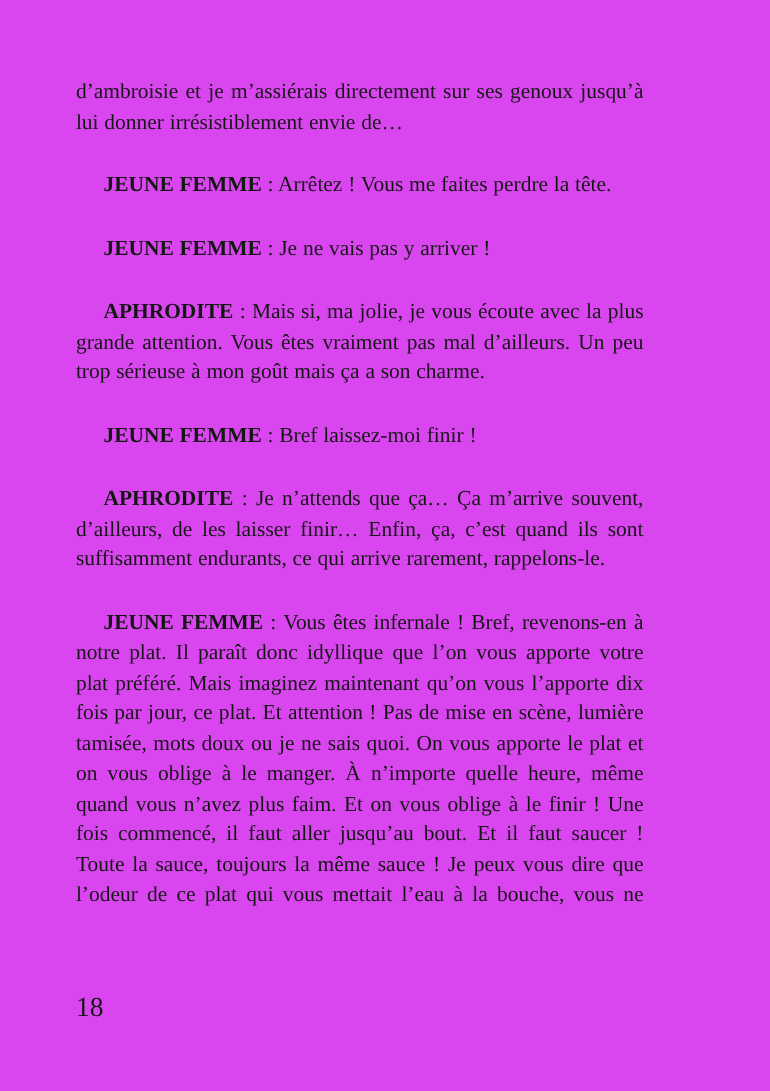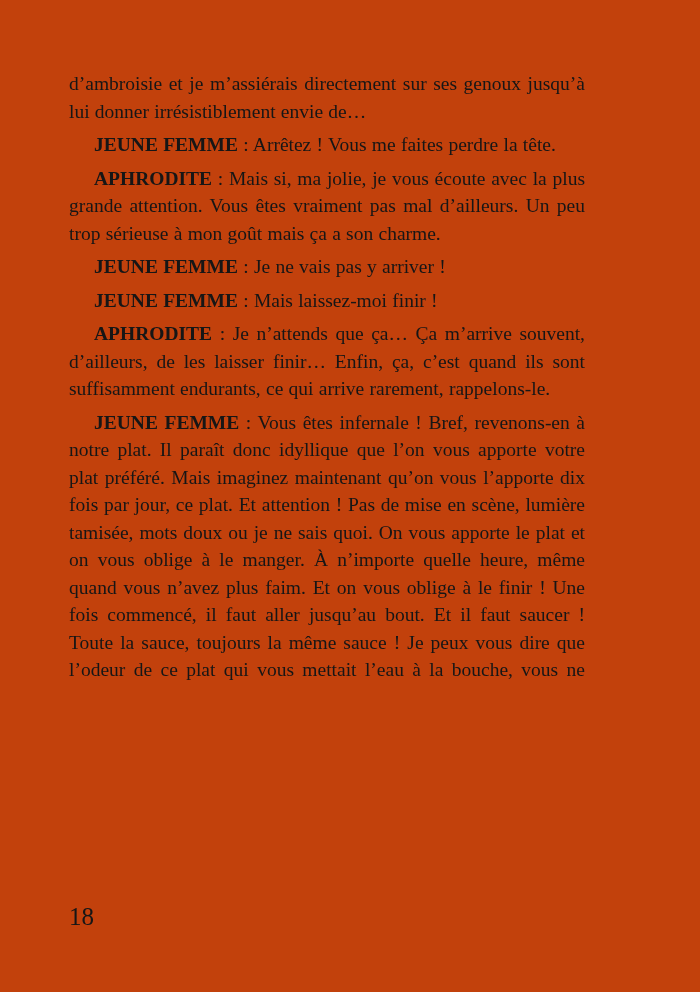--- a/index.html
+++ b/index.html
@@ -11,39 +11,39 @@
     height: 992px;
     background: #ffffff;
     font-family: "Liberation Serif", "DejaVu Serif", serif;
     color: #161616;
     overflow: hidden;
   }
   .book-page {
     position: relative;
     width: 700px;
     height: 992px;
-    background: #c2410c;
+    background: #d946ef;
   }
   .text-block {
     position: absolute;
     left: 69px;
     top: 70px;
     width: 516px;
   }
   p.para {
     margin: 0;
     font-size: 19.5px;
     line-height: 27.5px;
     text-align: justify;
     text-indent: 25px;
     hyphens: none;
     word-spacing: 0.02em;
   }
   p.para + p.para {
-    margin-top: 6px;
+    margin-top: 30px;
   }
   p.continuation {
     text-indent: 0;
   }
   p.continues {
     text-align-last: justify;
   }
   .speaker {
     font-weight: 700;
   }
@@ -60,25 +60,25 @@
 
 <div class="book-page">
 
   <div class="text-block">
 
     <p class="para continuation"><span class="speaker"></span><span>d’ambroisie et je m’assiérais directement sur ses genoux jusqu’à lui donner irrésistiblement envie de…</span></p>
 
     <p class="para"><span class="speaker">JEUNE FEMME</span><span> : Arrêtez ! Vous me faites perdre la tête.</span></p>
 
 
+    <p class="para"><span class="speaker">JEUNE FEMME</span><span> : Je ne vais pas y arriver !</span></p>
+
     <p class="para"><span class="speaker">APHRODITE</span><span> : Mais si, ma jolie, je vous écoute avec la plus grande attention. Vous êtes vraiment pas mal d’ailleurs. Un peu trop sérieuse à mon goût mais ça a son charme.</span></p>
 
-    <p class="para"><span class="speaker">JEUNE FEMME</span><span> : Je ne vais pas y arriver !</span></p>
-
-    <p class="para"><span class="speaker">JEUNE FEMME</span><span> : Mais laissez-moi finir !</span></p>
+    <p class="para"><span class="speaker">JEUNE FEMME</span><span> : Bref laissez-moi finir !</span></p>
 
     <p class="para"><span class="speaker">APHRODITE</span><span> : Je n’attends que ça… Ça m’arrive souvent, d’ailleurs, de les laisser finir… Enfin, ça, c’est quand ils sont suffisamment endurants, ce qui arrive rarement, rappelons-le.</span></p>
 
     <p class="para continues"><span class="speaker">JEUNE FEMME</span><span> : Vous êtes infernale ! Bref, revenons-en à notre plat. Il paraît donc idyllique que l’on vous apporte votre plat préféré. Mais imaginez maintenant qu’on vous l’apporte dix fois par jour, ce plat. Et attention ! Pas de mise en scène, lumière tamisée, mots doux ou je ne sais quoi. On vous apporte le plat et on vous oblige à le manger. À n’importe quelle heure, même quand vous n’avez plus faim. Et on vous oblige à le finir ! Une fois commencé, il faut aller jusqu’au bout. Et il faut saucer ! Toute la sauce, toujours la même sauce ! Je peux vous dire que l’odeur de ce plat qui vous mettait l’eau à la bouche, vous ne</span></p>
 
   </div>
 
   <div class="page-number">18</div>
 
 </div>

